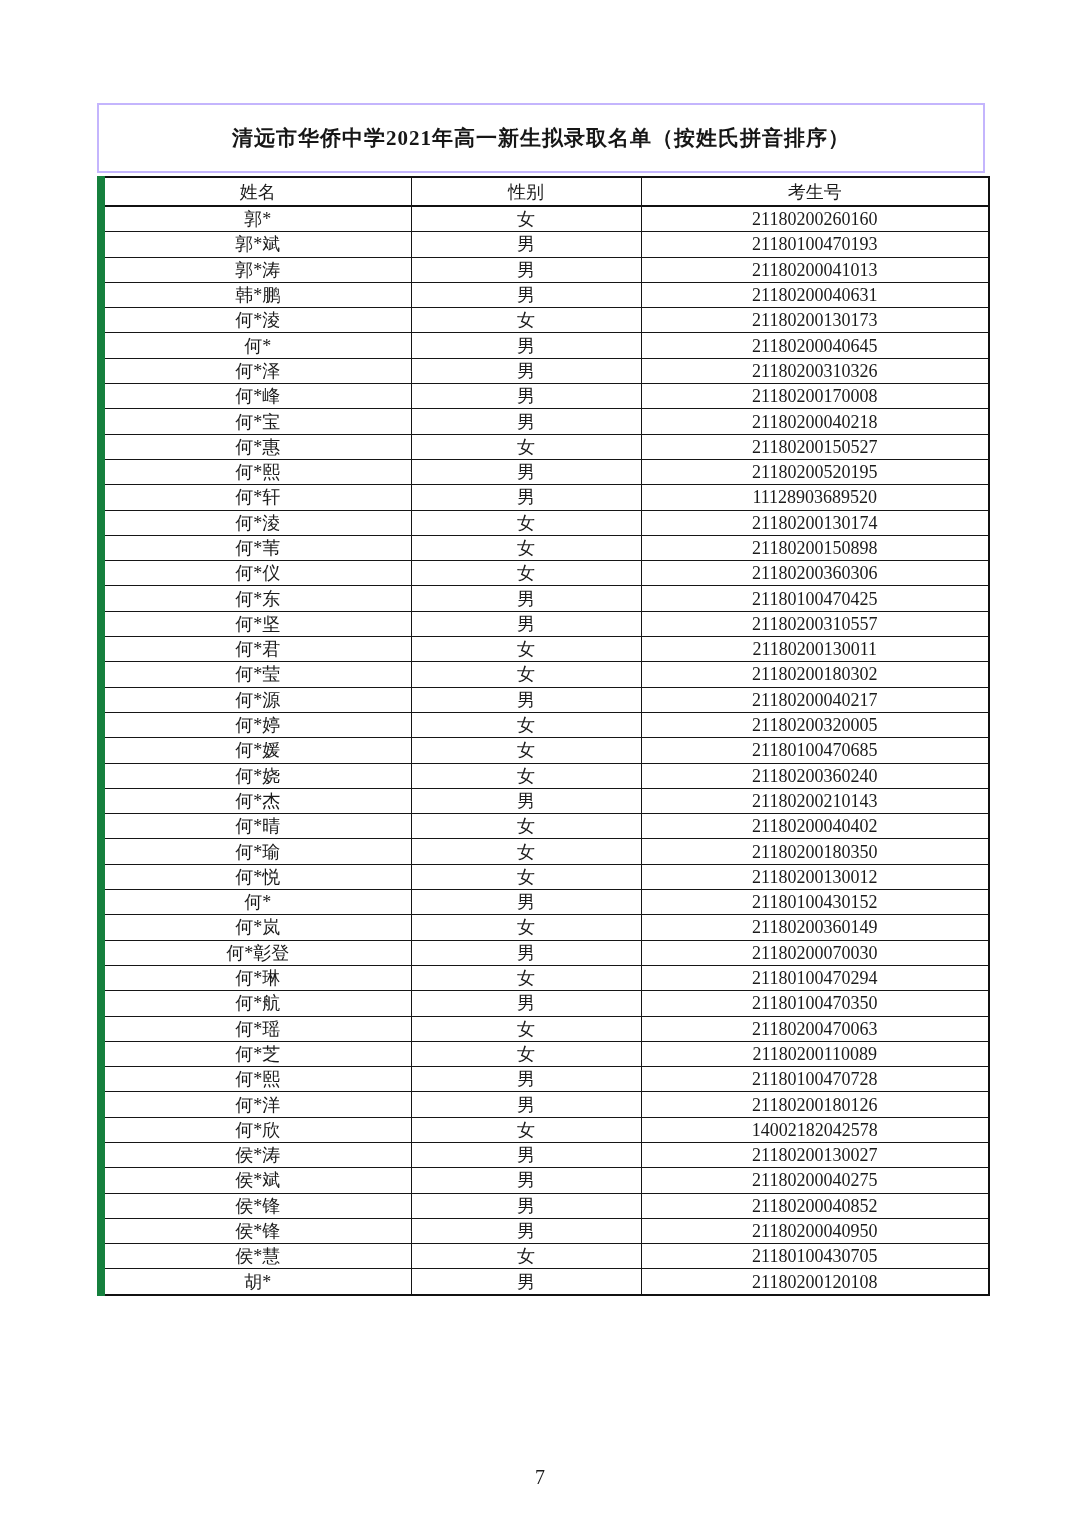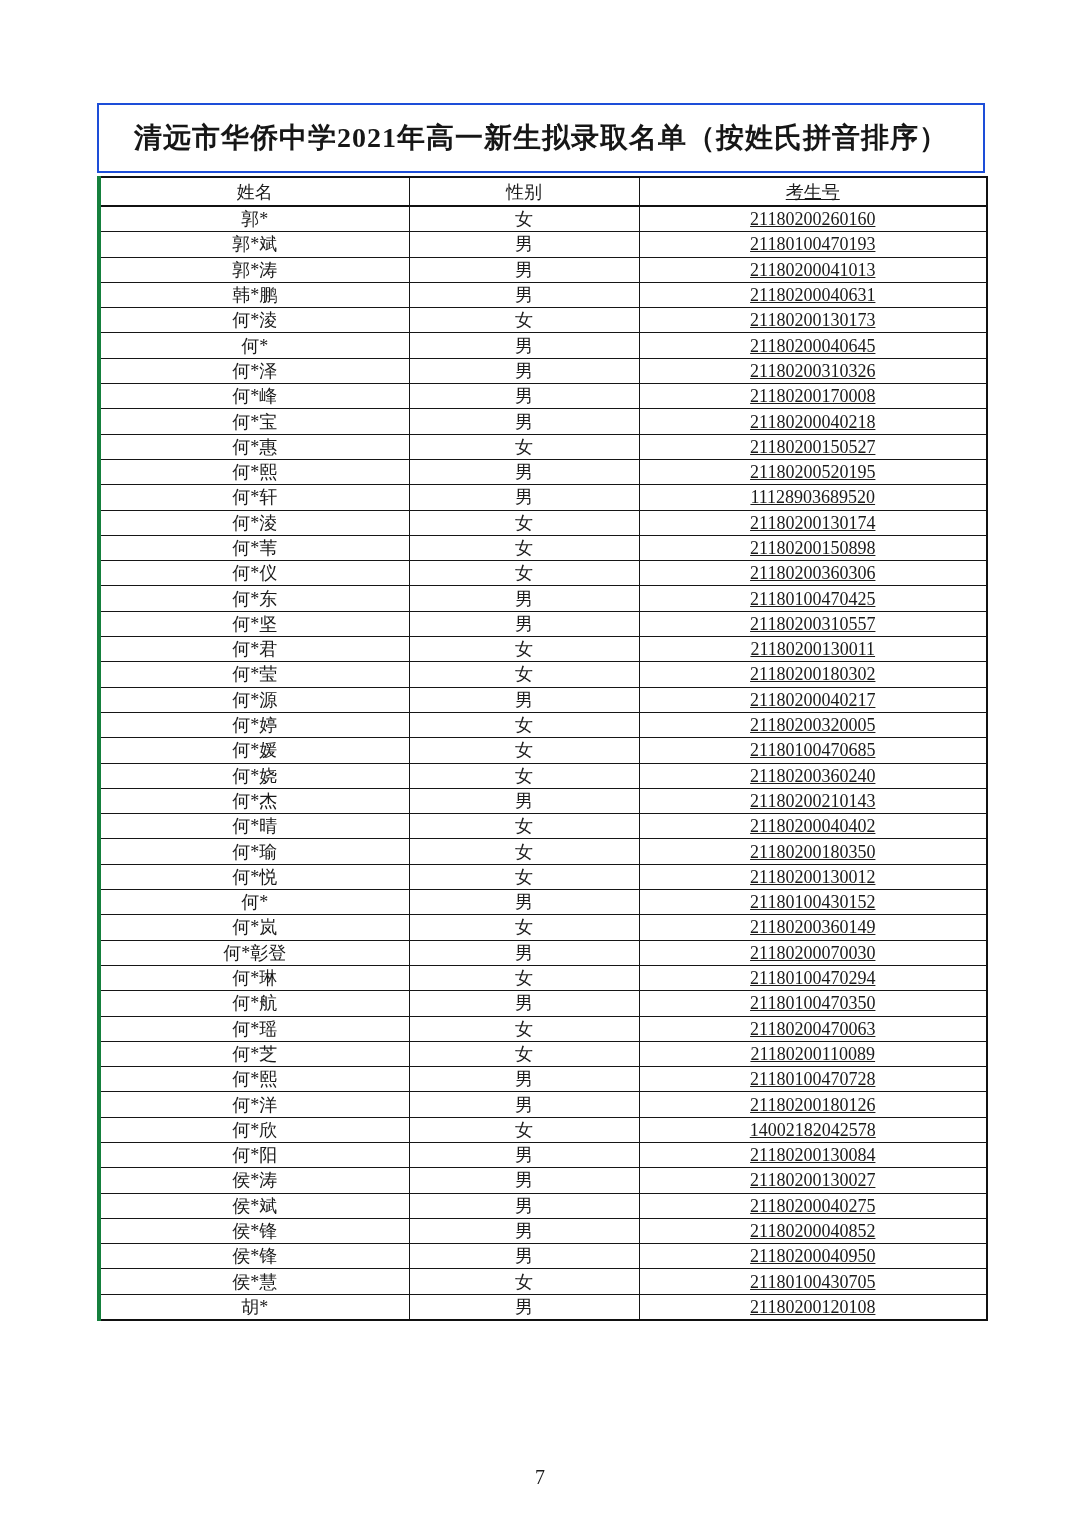--- a/index.html
+++ b/index.html
@@ -22,25 +22,25 @@
   .doc {
     position: absolute;
     left: 97px;
     top: 103px;
     width: 888px;
   }
   .title-box {
     box-sizing: border-box;
     width: 888px;
     height: 70px;
-    border: 2px solid #1d4ed8;
+    border: 2px solid #c4b5fd;
     display: flex;
     align-items: center;
     justify-content: center;
-    font-size: 28px;
+    font-size: 21px;
     font-weight: bold;
     letter-spacing: 1px;
     color: #161616;
   }
   table.roster {
     margin-top: 3px;
     border-collapse: collapse;
     table-layout: fixed;
     width: 888px;
   }
@@ -57,22 +57,22 @@
     height: 27px;
     font-size: 18px;
     border-top: 2px solid #111111;
     border-bottom: 2px solid #111111;
   }
   table.roster td {
     height: 24.3px;
     font-size: 18px;
     line-height: 1;
   }
-  table.roster th:first-child, table.roster td:first-child { border-left: 4px solid #15803d; }
-  table.roster th:last-child,  table.roster td:last-child  { border-right: 2px solid #111111; text-decoration: underline; }
+  table.roster th:first-child, table.roster td:first-child { border-left: 8px solid #15803d; }
+  table.roster th:last-child,  table.roster td:last-child  { border-right: 2px solid #111111; }
   table.roster tr:last-child td { border-bottom: 2px solid #111111; }
   col.c-name   { width: 310px; }
   col.c-gender { width: 230px; }
   col.c-examno { width: 348px; }
   .page-number {
     position: absolute;
     left: 0;
     top: 1466px;
     width: 1080px;
     text-align: center;
@@ -281,25 +281,20 @@
             <td>何*洋</td>
             <td>男</td>
             <td>21180200180126</td>
           </tr>
           <tr>
             <td>何*欣</td>
             <td>女</td>
             <td>14002182042578</td>
           </tr>
           <tr>
-            <td>何*阳</td>
-            <td>男</td>
-            <td>21180200130084</td>
-          </tr>
-          <tr>
             <td>侯*涛</td>
             <td>男</td>
             <td>21180200130027</td>
           </tr>
           <tr>
             <td>侯*斌</td>
             <td>男</td>
             <td>21180200040275</td>
           </tr>
           <tr>

